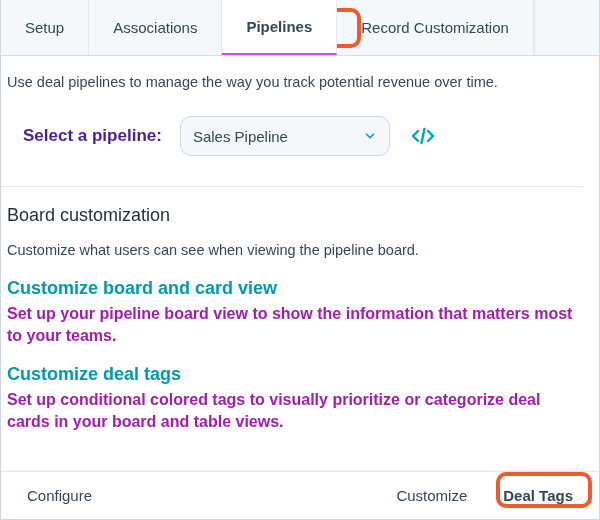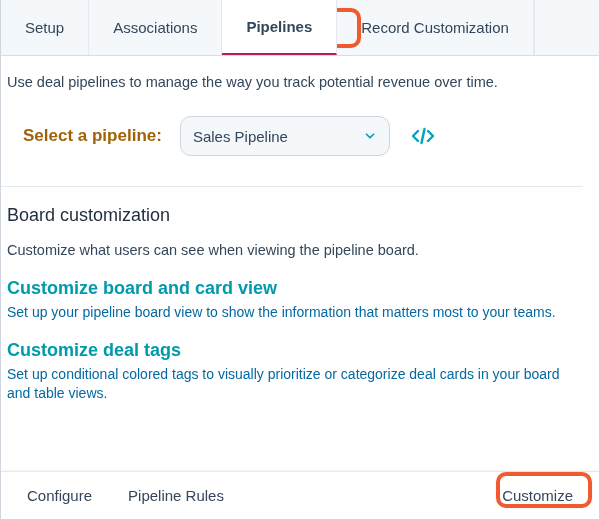--- a/index.html
+++ b/index.html
@@ -2,41 +2,41 @@
 <html><head>
 <meta charset="utf-8">
 <style>
   * { box-sizing: border-box; margin: 0; padding: 0; }
   html, body { width: 600px; height: 520px; font-family: -apple-system, BlinkMacSystemFont, "Segoe UI", Helvetica, Arial, sans-serif; color: #33475b; }
   .frame { width: 600px; height: 520px; position: relative; background: #fff; overflow: hidden; border: 1px solid #d0d6dd; border-top: none; box-shadow: 0 8px 16px rgba(0,0,0,0.12); }
   
   .top-tabs { display: flex; height: 56px; border-bottom: 1px solid #d6dde4; }
   .top-tab { flex: 0 0 auto; padding: 0 24px; display: flex; align-items: center; justify-content: center; font-size: 15px; color: #33475b; border-right: 1px solid #e5e9ee; background: #f5f8fa; height: 100%; cursor: pointer; }
   .top-tab:first-child { border-left: none; }
-  .top-tab.active { background: #ffffff; font-weight: 600; border-bottom: 2px solid #be185d; position: relative; z-index: 2; }
+  .top-tab.active { background: #ffffff; font-weight: 600; border-bottom: 2px solid #d946ef; position: relative; z-index: 2; }
   .top-tabs .filler { flex: 1; background: #f5f8fa; border-left: 1px solid #e5e9ee; }
   
   .call-out { position: absolute; border: 4px solid #ef5b2f; border-radius: 10px; pointer-events: none; box-shadow: 0 0 0 1px rgba(0,0,0,0.02); }
   .call-out.top { top: 8px; left: 258px; width: 102px; height: 40px; }
   .call-out.bottom { top: 472px; left: 495px; width: 96px; height: 36px; }
   
   .body { padding: 18px 16px 0 0; }
   .intro { font-size: 14.5px; color: #33475b; padding: 0 6px 0 6px; }
   .pipeline-row { display: flex; align-items: center; gap: 18px; padding: 26px 22px 30px 22px; }
-  .pipeline-label { font-weight: 700; font-size: 17px; color: #a16207; }
+  .pipeline-label { font-weight: 700; font-size: 17px; color: #4c1d95; }
   .select { display: flex; align-items: center; justify-content: space-between; width: 210px; height: 40px; border: 1px solid #cbd6e2; border-radius: 11px; padding: 0 12px; background: #f5f8fa; cursor: pointer; }
   .select-text { font-size: 15px; color: #33475b; }
   .select .caret { color: #00a4bd; }
   .code-btn { width: 30px; height: 30px; display: flex; align-items: center; justify-content: center; cursor: pointer; color: #00a4bd; }
   hr.div { border: none; border-top: 1px solid #e5e9ee; margin: 0; }
   .section { padding: 18px 6px 0 6px; }
   .section h2 { font-size: 18px; font-weight: 400; color: #1f2d3d; margin-bottom: 16px; }
   .section p.desc { font-size: 14.5px; color: #33475b; margin-bottom: 20px; }
   .link-head { font-size: 18px; font-weight: 700; color: #009aad; margin-bottom: 4px; cursor: pointer; }
-  .link-sub { font-size: 14px; color: #0369a1; margin-bottom: 18px; line-height: 1.35; }
+  .link-sub { font-size: 16px; color: #a21caf; margin-bottom: 18px; line-height: 1.35; font-weight: bold; }
   
   .bottom-tabs { position: absolute; left: 0; right: 0; bottom: 0; height: 48px; display: flex; align-items: center; border-top: 1px solid #e5e9ee; background: #fff; padding: 0 8px; box-shadow: 0 -1px 0 rgba(0,0,0,0.02), 0 6px 10px rgba(0,0,0,0.12); }
   .bottom-tab { flex: 0 0 auto; padding: 0 18px; font-size: 15px; color: #33475b; cursor: pointer; height: 100%; display: flex; align-items: center; }
   .bottom-tab.strong { font-weight: 700; }
   .bottom-spacer { flex: 1; }
   svg { display: block; }
 </style>
 </head>
 <body>
 
@@ -93,25 +93,25 @@
 
       <div class="link-head">Customize deal tags</div>
       <div class="link-sub">Set up conditional colored tags to visually prioritize or categorize deal cards in your board and table views.</div>
     </div>
   </div>
 
   <div class="bottom-tabs">
     <div class="bottom-tab">
       <span>Configure</span>
     </div>
-    <div class="bottom-tab">
-      <span>Pipeline Rules</span>
-    </div>
     <div class="bottom-spacer"></div>
     <div class="bottom-tab">
       <span>Customize</span>
+    </div>
+    <div class="bottom-tab strong">
+      <span>Deal Tags</span>
     </div>
   </div>
 
   <div class="call-out top"></div>
   <div class="call-out bottom"></div>
 
 </div>
 
 </body></html>

